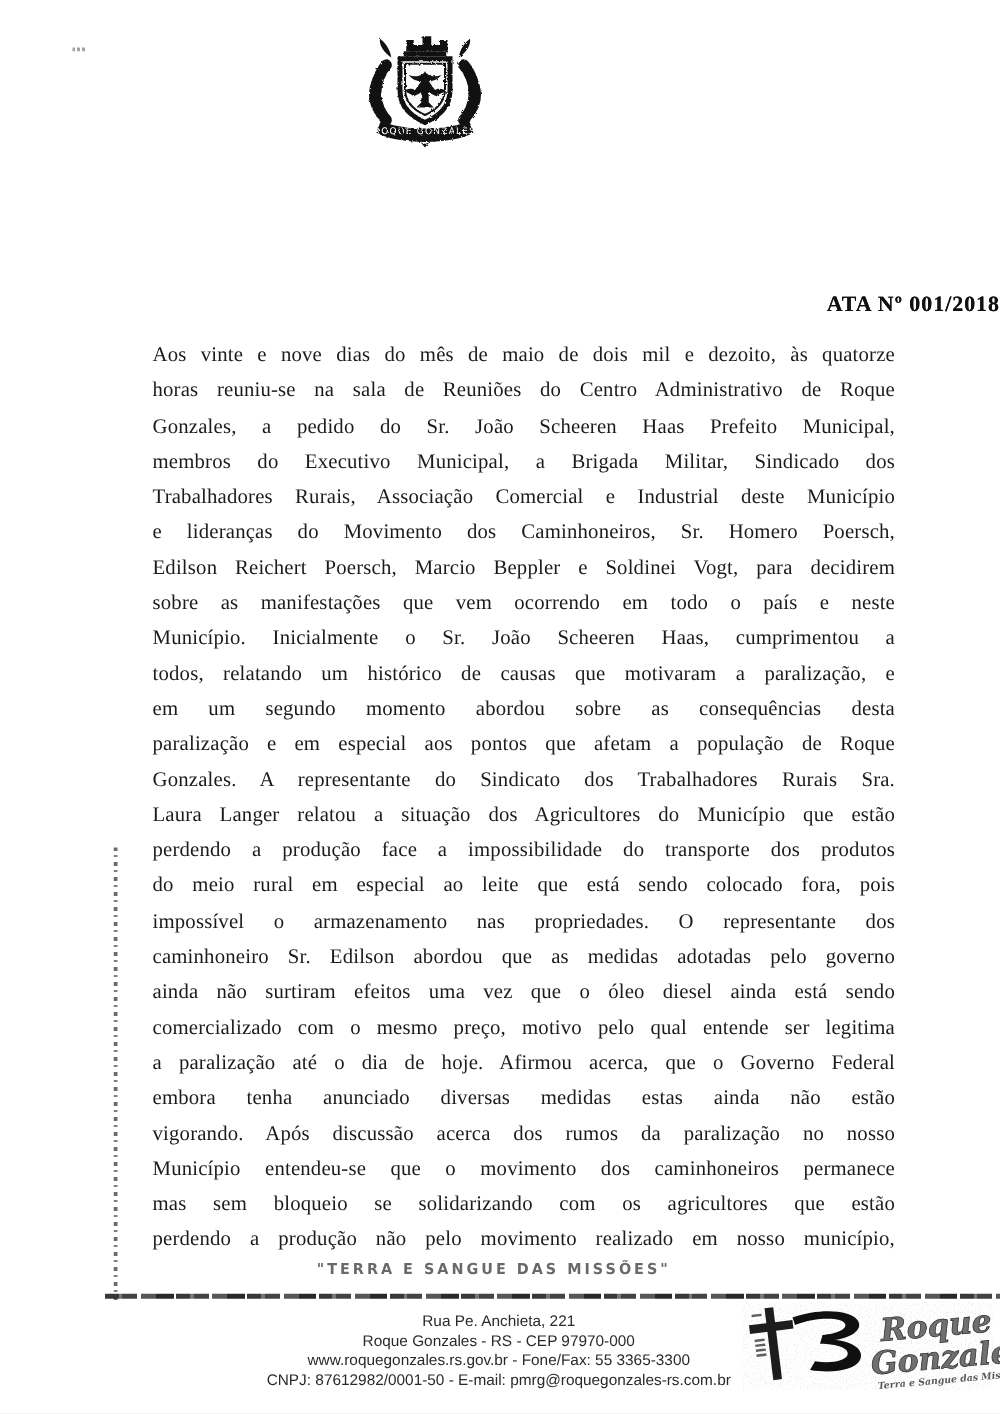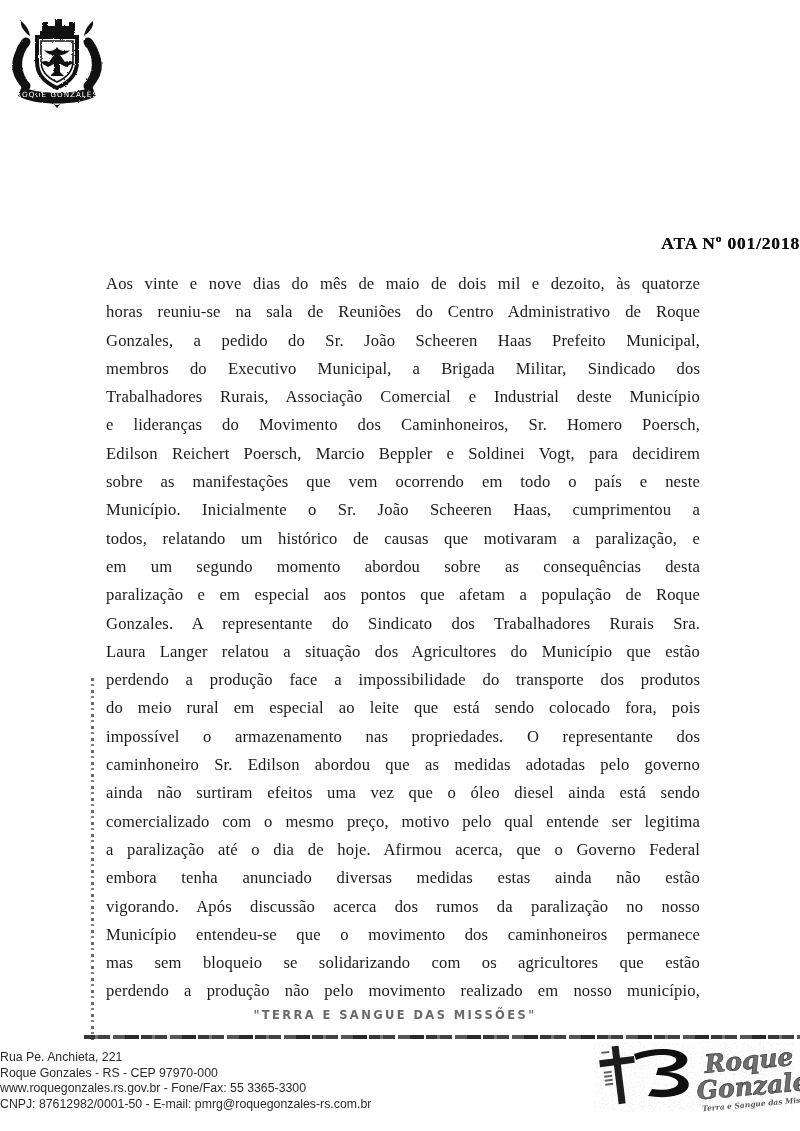--- a/index.html
+++ b/index.html
@@ -14,22 +14,22 @@
   }
   
   .scan-mark{
     position:absolute;left:58px;top:38px;
     width:10px;height:3px;
     background:repeating-linear-gradient(90deg,#8a8a8a 0 2px,transparent 2px 4px);
     opacity:.8;
   }
   
   .header{
-    position:absolute;top:14px;left:0;width:680px;
-    display:flex;flex-direction:column;align-items:flex-start;
+    position:absolute;top:24px;left:0;width:680px;
+    display:flex;flex-direction:column;align-items:center;
   }
   .coat{filter:contrast(1.05);}
   .header-line{
     font-weight:bold;
     font-size:15.5px;
     letter-spacing:.6px;
     line-height:23px;
     color:#141414;
     text-shadow:0 0 .4px #141414;
   }
@@ -39,21 +39,21 @@
     position:absolute;top:233px;left:0;width:800px;
     text-align:right;
     font-weight:bold;
     font-size:17.5px;
     letter-spacing:.8px;
     color:#111;
     text-shadow:0 0 .4px #111;
   }
   
   .body-text{
-    position:absolute;left:106px;top:270px;width:594px;
+    position:absolute;left:122px;top:270px;width:594px;
   }
   .body-line{
     font-size:16.6px;
     line-height:28.3px;
     text-align:justify;
     text-align-last:justify;
     white-space:normal;
     color:#1b1b1b;
     letter-spacing:.15px;
   }
@@ -78,21 +78,23 @@
   
   .footer-rule{
     position:absolute;top:1035px;left:84px;width:716px;height:4px;
     background:
       repeating-linear-gradient(90deg,#222 0 11px,#666 11px 14px,#2e2e2e 14px 26px,transparent 26px 29px,#444 29px 41px,#111 41px 55px,transparent 55px 57px);
     opacity:.9;
   }
   
   .footer-address{
     position:absolute;top:1050px;left:0;width:760px;
+    text-align:center;
     font-family:"Liberation Sans", sans-serif;
+    padding-left:19px;
   }
   .address-line{
     font-size:12.3px;
     line-height:15.6px;
     color:#2a2a2a;
   }
   
   .footer-logo{position:absolute;left:588px;top:1040px;}
 </style>
 </head>

